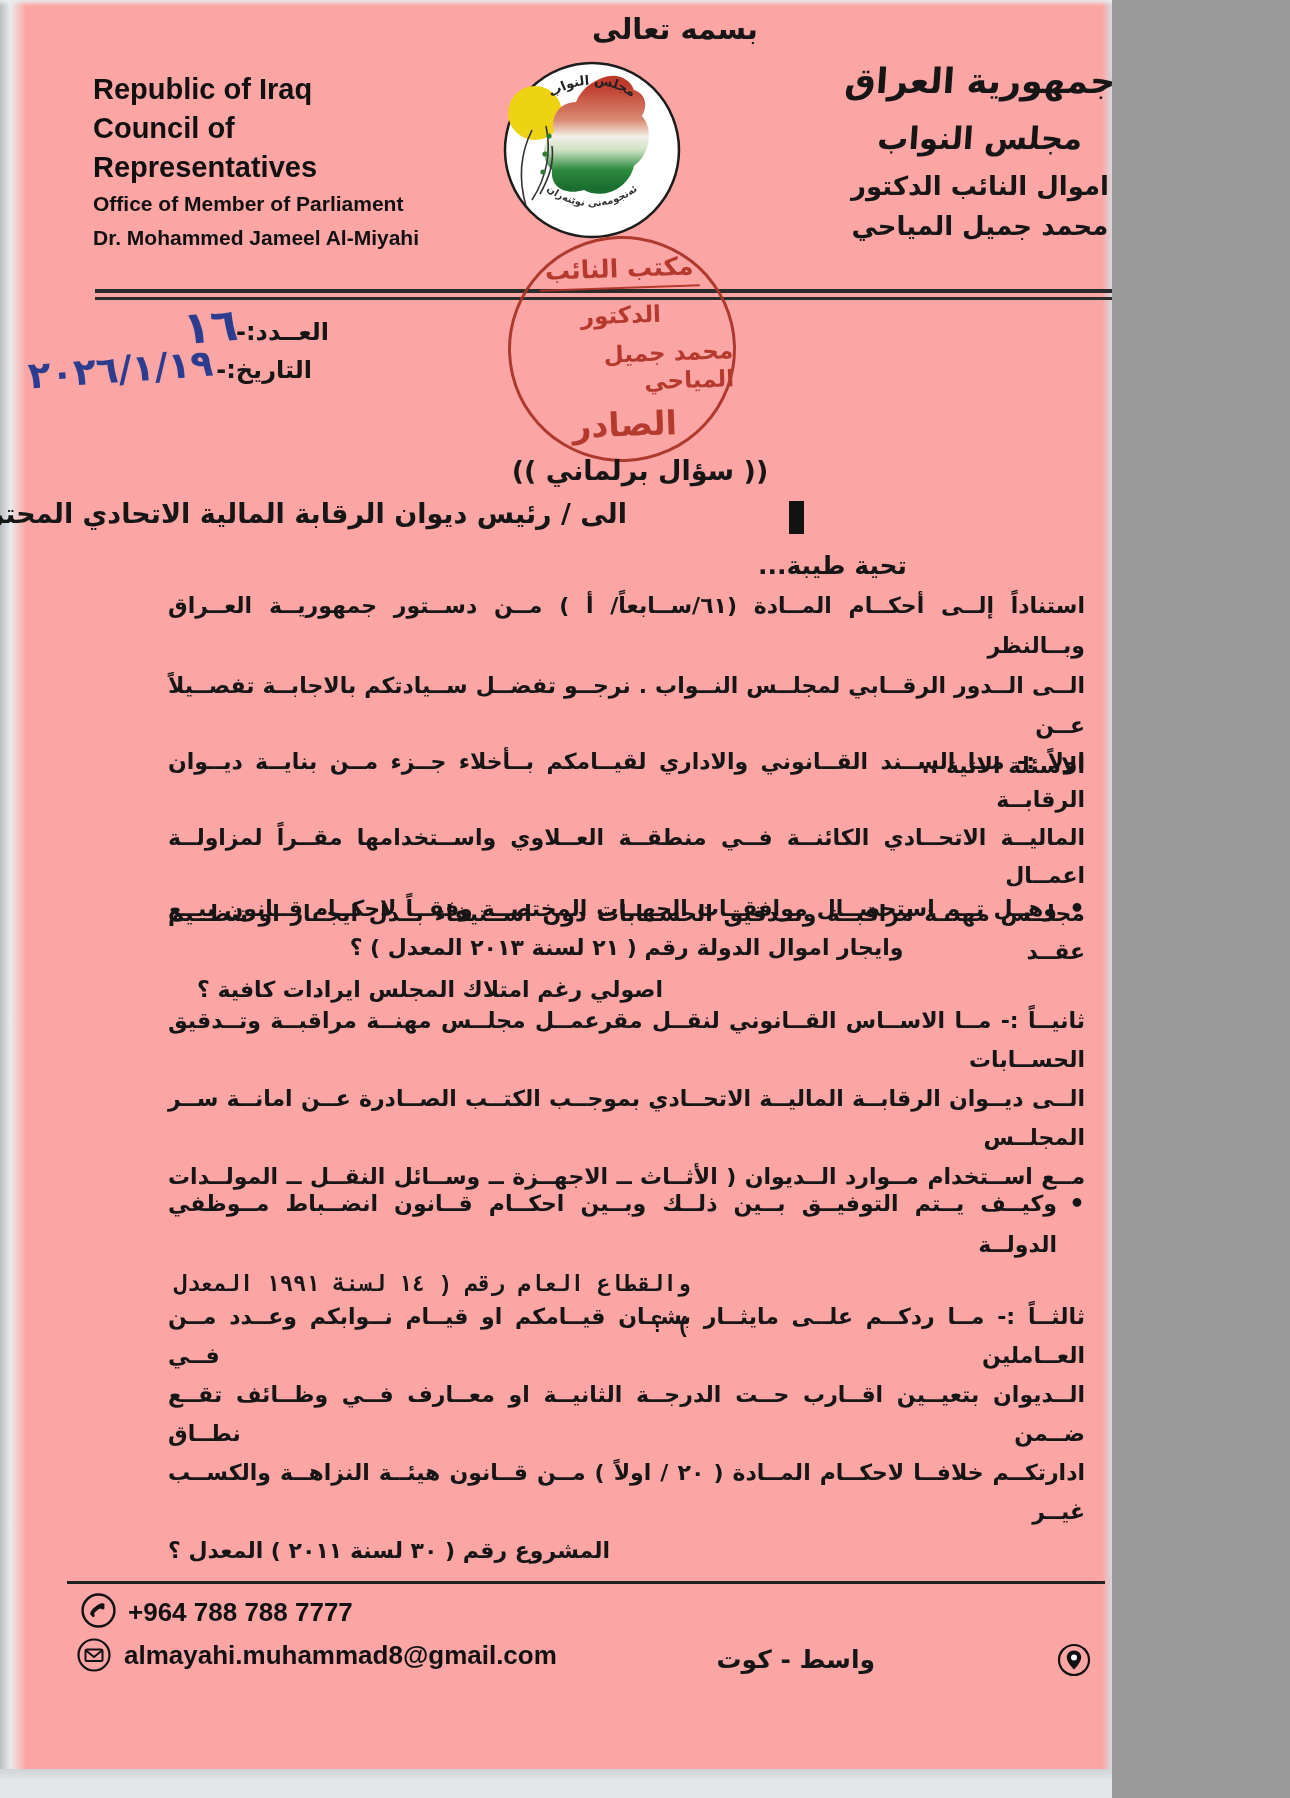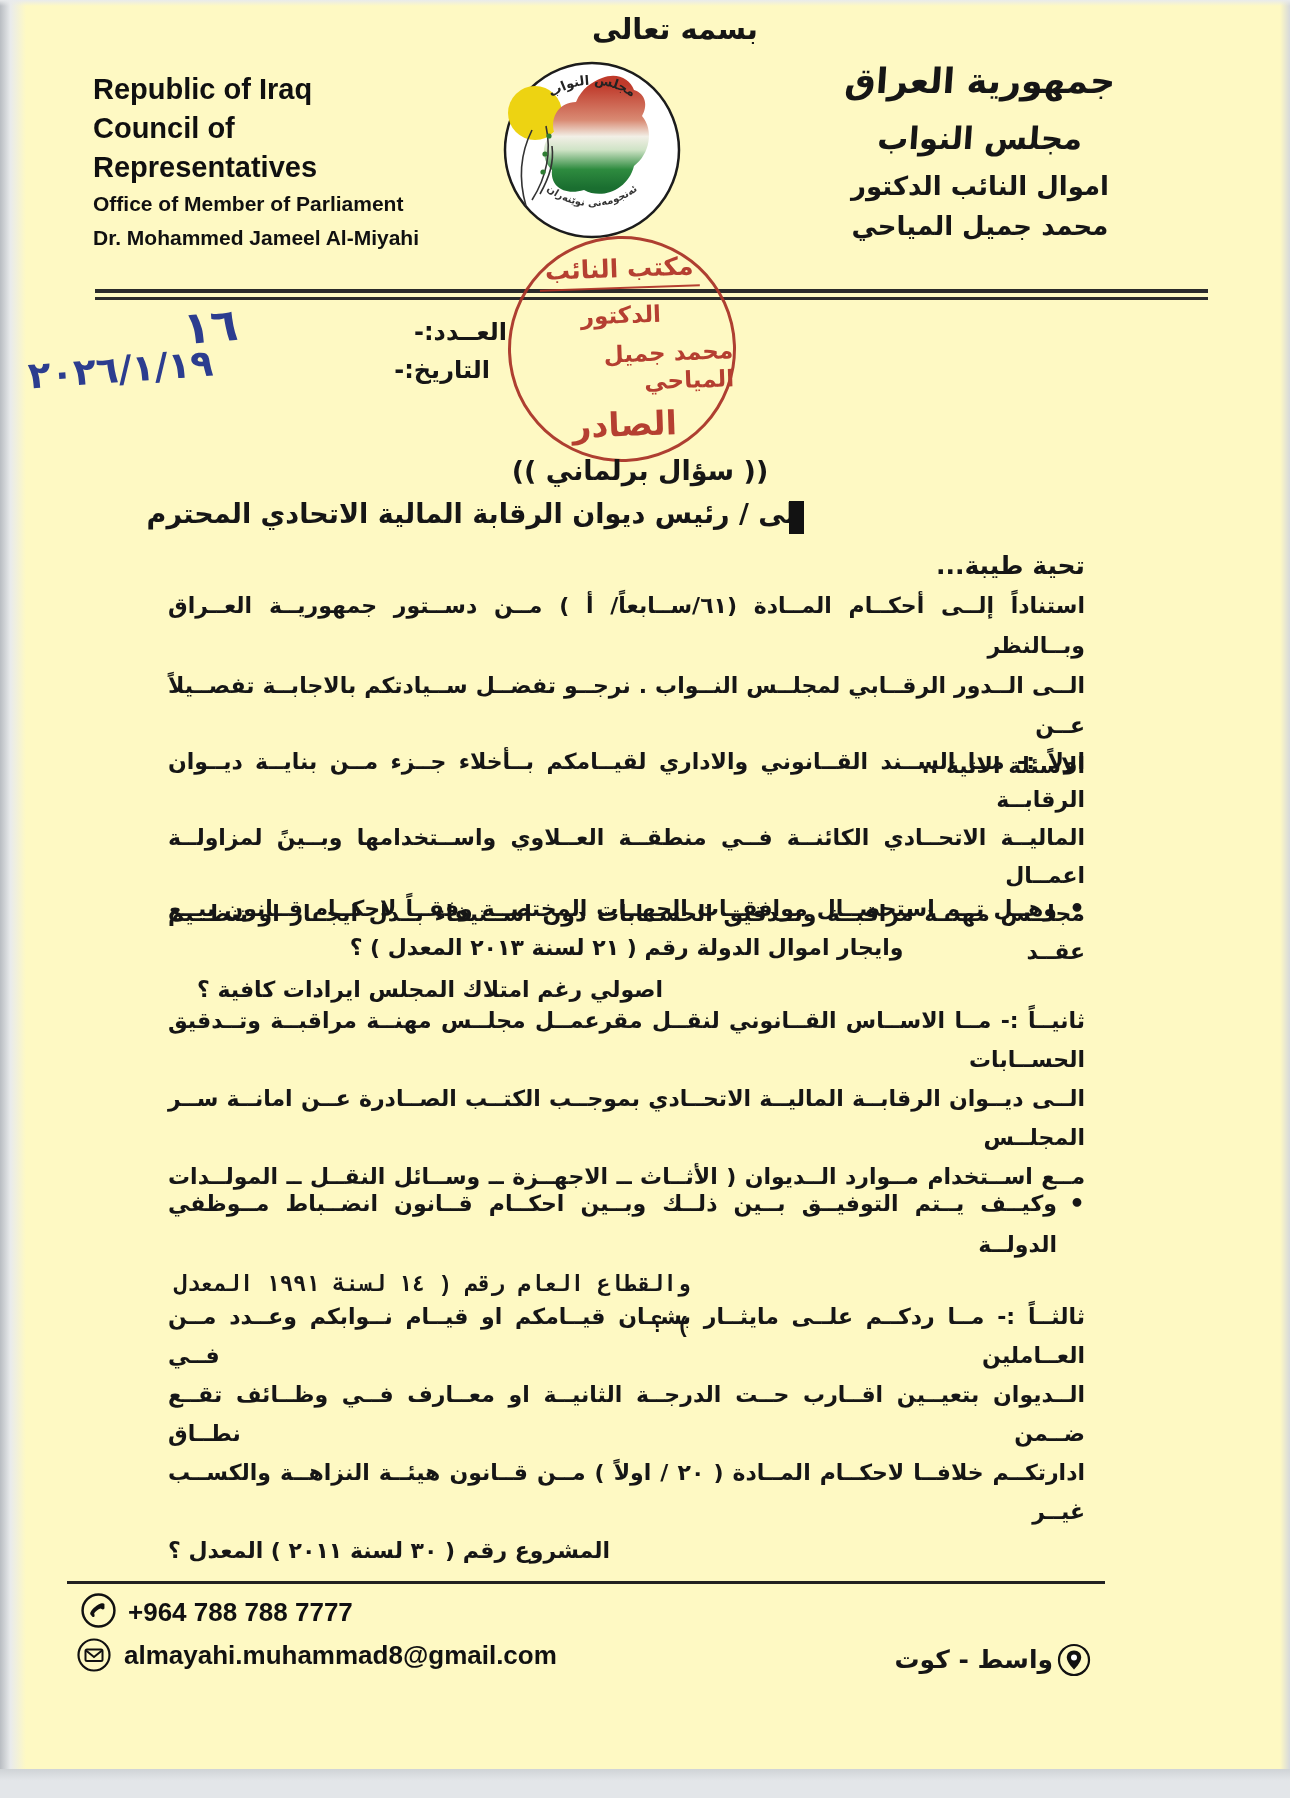--- a/index.html
+++ b/index.html
@@ -1,16 +1,16 @@
 <!DOCTYPE html>
 <html lang="ar"><head>
 <meta charset="utf-8">
 <style>
   html,body{margin:0;padding:0;background:#9a9a9a;}
-  .page{position:relative;width:1290px;height:1798px;background:#fef9c3;overflow:hidden;
+  .page{position:relative;width:1112px;height:1798px;background:#fca5a5;overflow:hidden;
         font-family:"DejaVu Sans",sans-serif;color:#161616;direction:rtl;}
   .abs{position:absolute;}
   
   .edge-left{left:0;top:0;width:26px;height:100%;background:linear-gradient(90deg,#b9bdc2,#e9ebec 40%,rgba(255,255,255,0));}
   .edge-right{right:0;top:0;width:10px;height:100%;background:linear-gradient(270deg,#d6d9dc,rgba(255,255,255,0));}
   .edge-bottom{left:0;top:1769px;width:100%;height:29px;background:linear-gradient(#cfd3d6,#e3e6e9 40%);}
   .edge-top{left:0;top:0;width:100%;height:6px;background:linear-gradient(#e9ebec,rgba(255,255,255,0));}
   
   .basmala{left:555px;top:12px;width:240px;text-align:center;font-size:29px;font-weight:700;}
   .eng{direction:ltr;left:93px;top:70px;width:420px;font-family:"Liberation Sans","DejaVu Sans",sans-serif;font-weight:700;color:#101010;}
@@ -148,21 +148,21 @@
   <div class="abs greet">تحية طيبة...</div>
 
   <div class="abs block b-intro">
     <div class="just">استناداً إلــى أحكــام المــادة (٦١/ســابعاً/ أ ) مــن دســتور جمهوريــة العــراق وبــالنظر</div>
     <div class="just">الــى الــدور الرقــابي لمجلــس النــواب . نرجــو تفضــل ســيادتكم بالاجابــة تفصــيلاً عــن</div>
     <div style="text-align:right;">الاسئلة الاتية ..</div>
   </div>
 
   <div class="abs block b-q1">
     <div class="just">اولاً :- مــا الســند القــانوني والاداري لقيــامكم بــأخلاء جــزء مــن بنايــة ديــوان الرقابــة</div>
-    <div class="just">الماليــة الاتحــادي الكائنــة فــي منطقــة العــلاوي واســتخدامها وبــينً لمزاولــة اعمــال</div>
+    <div class="just">الماليــة الاتحــادي الكائنــة فــي منطقــة العــلاوي واســتخدامها مقــراً لمزاولــة اعمــال</div>
     <div class="just">مجلــس مهنــة مراقبــة وتــدقيق الحســابات دون اســتيفاء بــدل ايجــار او تنظــيم عقــد</div>
     <div class="lastline-q1">اصولي رغم امتلاك المجلس ايرادات كافية ؟</div>
   </div>
   <div class="abs block b-b1">
     <div class="brow">
       <span class="dot">•</span>
       <div class="btext">وهــل تــم استحصــال موافقــات الجهــات المختصــة وفقــاً لاحكــام قــانون بيــع</div>
     </div>
     <div class="centerline">وايجار اموال الدولة رقم ( ٢١ لسنة ٢٠١٣ المعدل ) ؟</div>
   </div>

